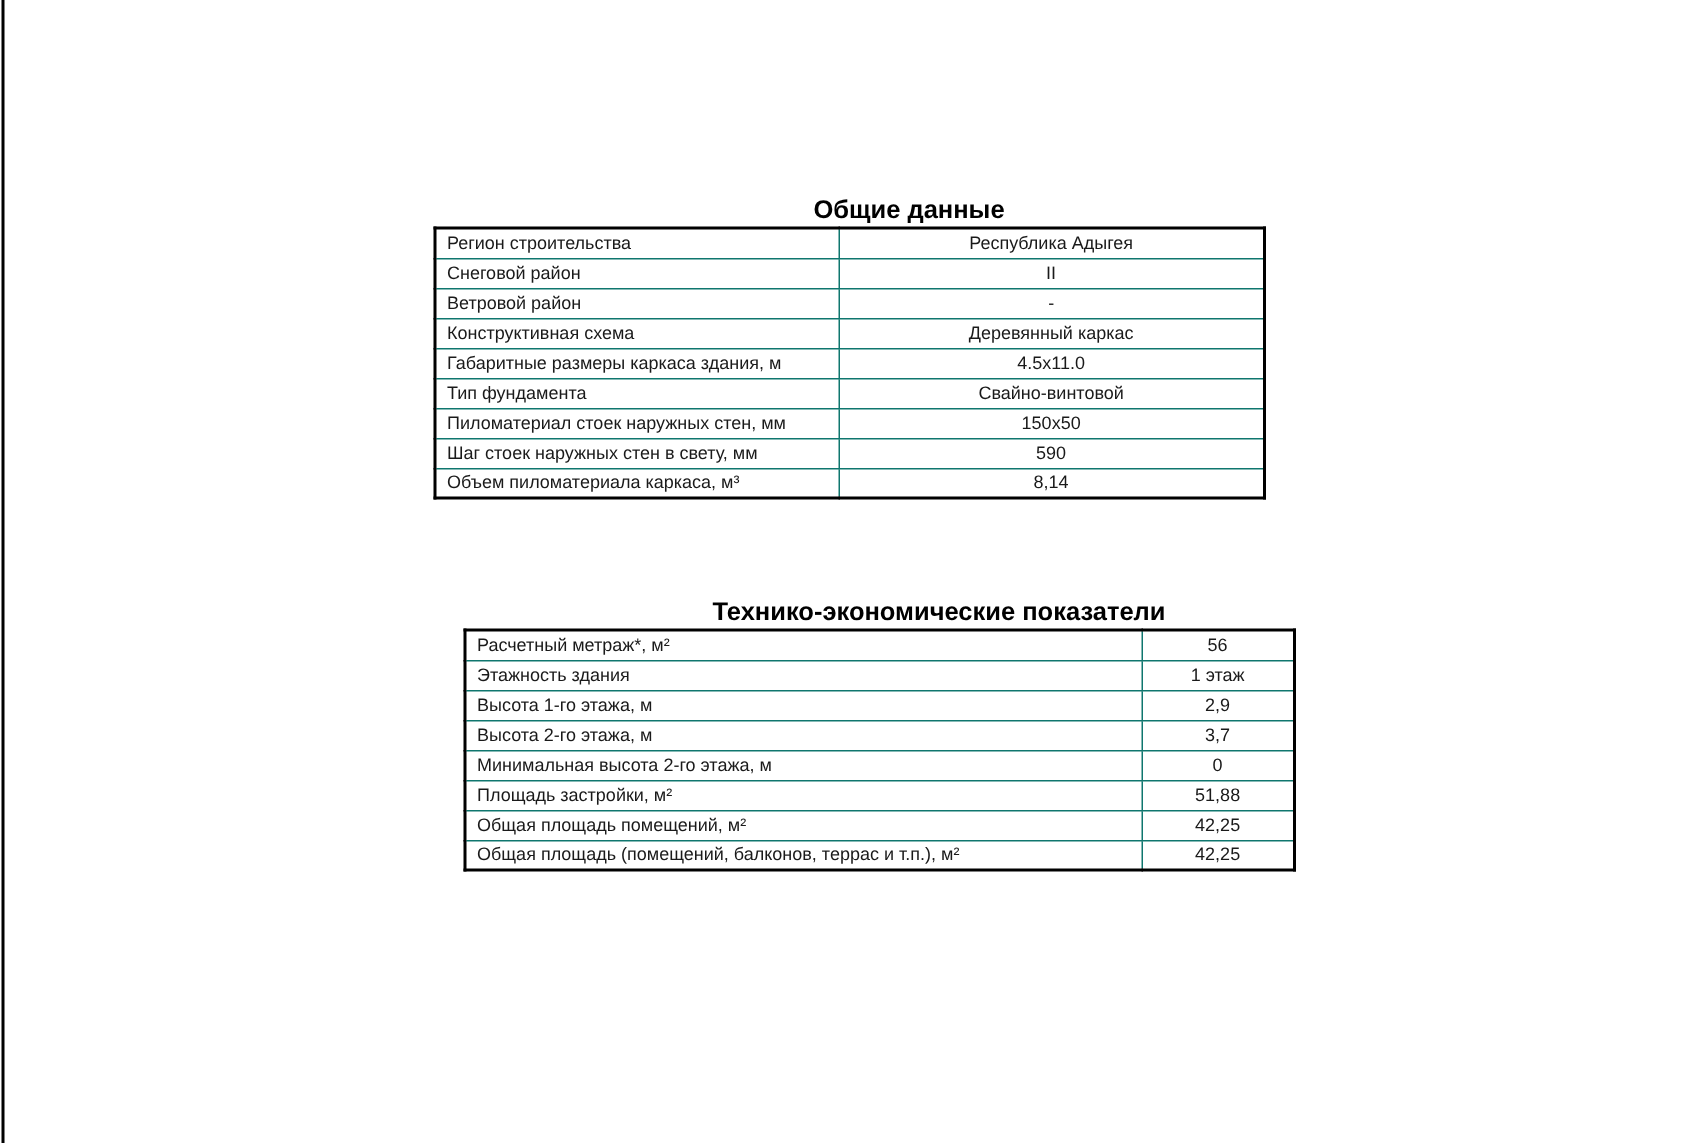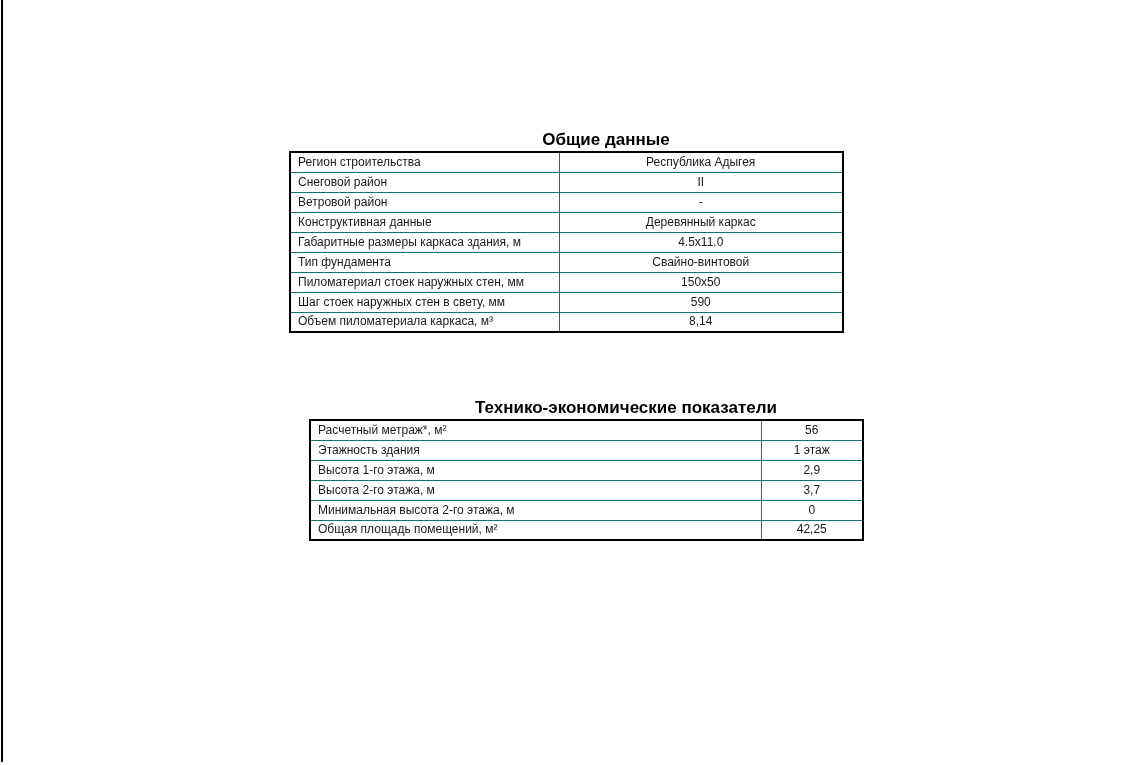--- a/index.html
+++ b/index.html
@@ -79,21 +79,21 @@
       </tr>
       <tr>
         <td class="lbl">Снеговой район</td>
         <td class="val">II</td>
       </tr>
       <tr>
         <td class="lbl">Ветровой район</td>
         <td class="val">-</td>
       </tr>
       <tr>
-        <td class="lbl">Конструктивная данные</td>
+        <td class="lbl">Конструктивная схема</td>
         <td class="val">Деревянный каркас</td>
       </tr>
       <tr>
         <td class="lbl">Габаритные размеры каркаса здания, м</td>
         <td class="val">4.5x11.0</td>
       </tr>
       <tr>
         <td class="lbl">Тип фундамента</td>
         <td class="val">Свайно-винтовой</td>
       </tr>
@@ -131,18 +131,26 @@
       </tr>
       <tr>
         <td class="lbl">Высота 2-го этажа, м</td>
         <td class="val">3,7</td>
       </tr>
       <tr>
         <td class="lbl">Минимальная высота 2-го этажа, м</td>
         <td class="val">0</td>
       </tr>
       <tr>
+        <td class="lbl">Площадь застройки, м²</td>
+        <td class="val">51,88</td>
+      </tr>
+      <tr>
         <td class="lbl">Общая площадь помещений, м²</td>
+        <td class="val">42,25</td>
+      </tr>
+      <tr>
+        <td class="lbl">Общая площадь (помещений, балконов, террас и т.п.), м²</td>
         <td class="val">42,25</td>
       </tr>
     </tbody>
   </table>
 </div>
 
 </body></html>

